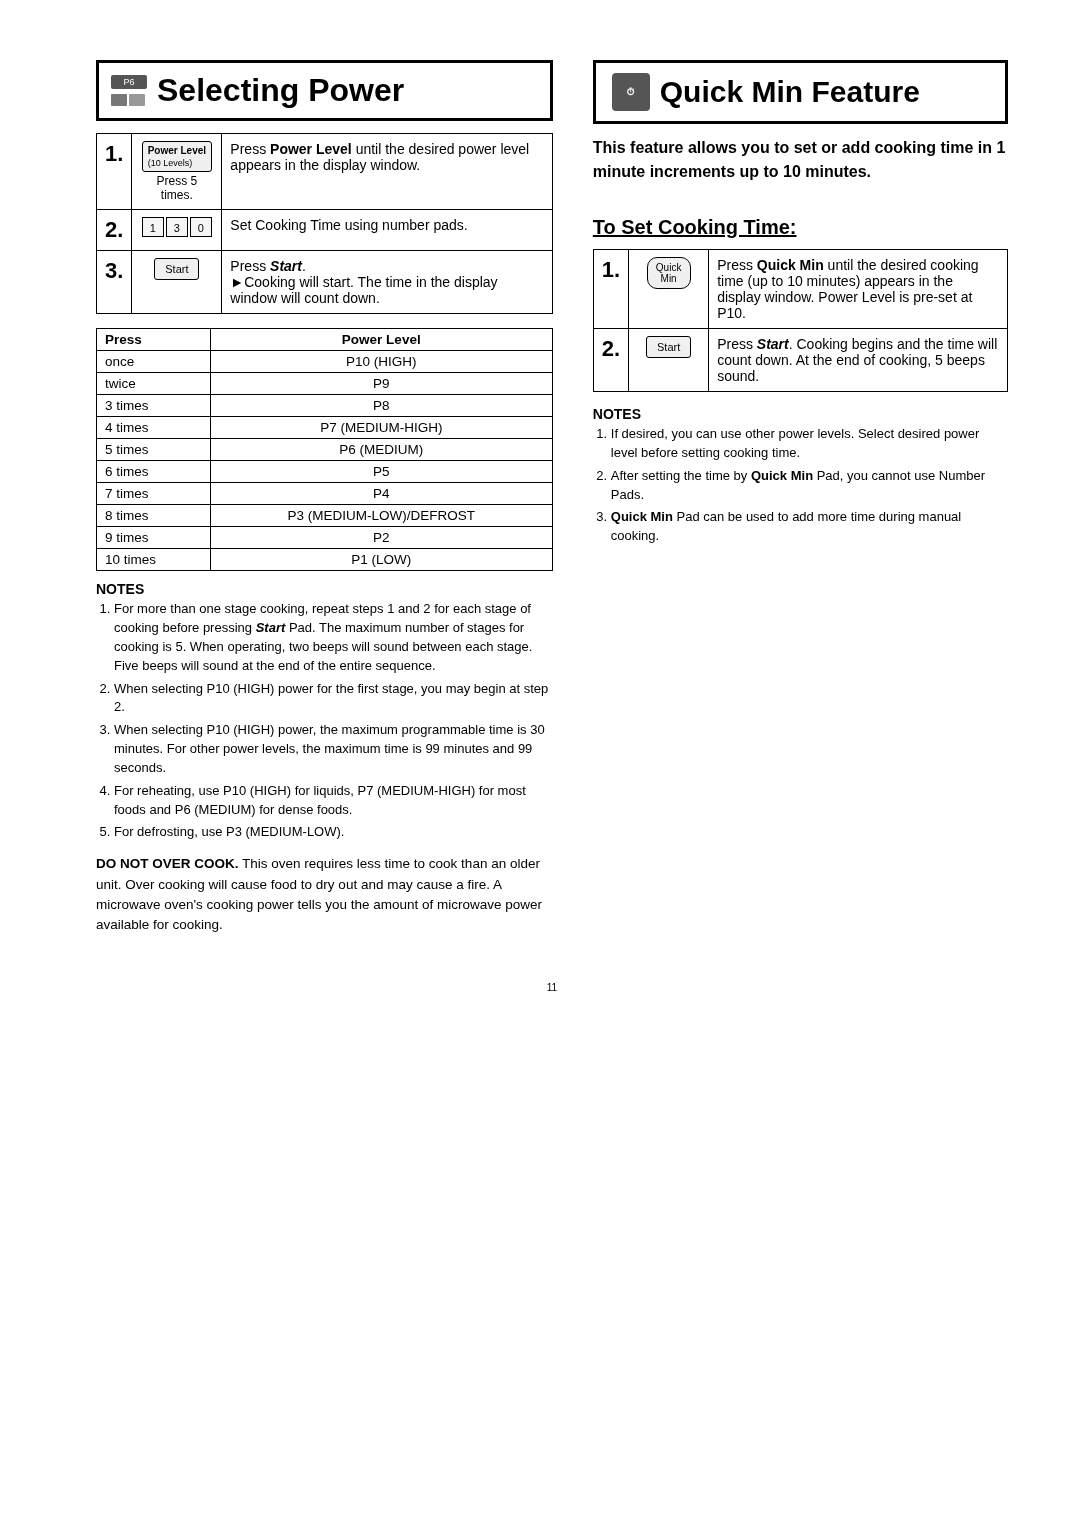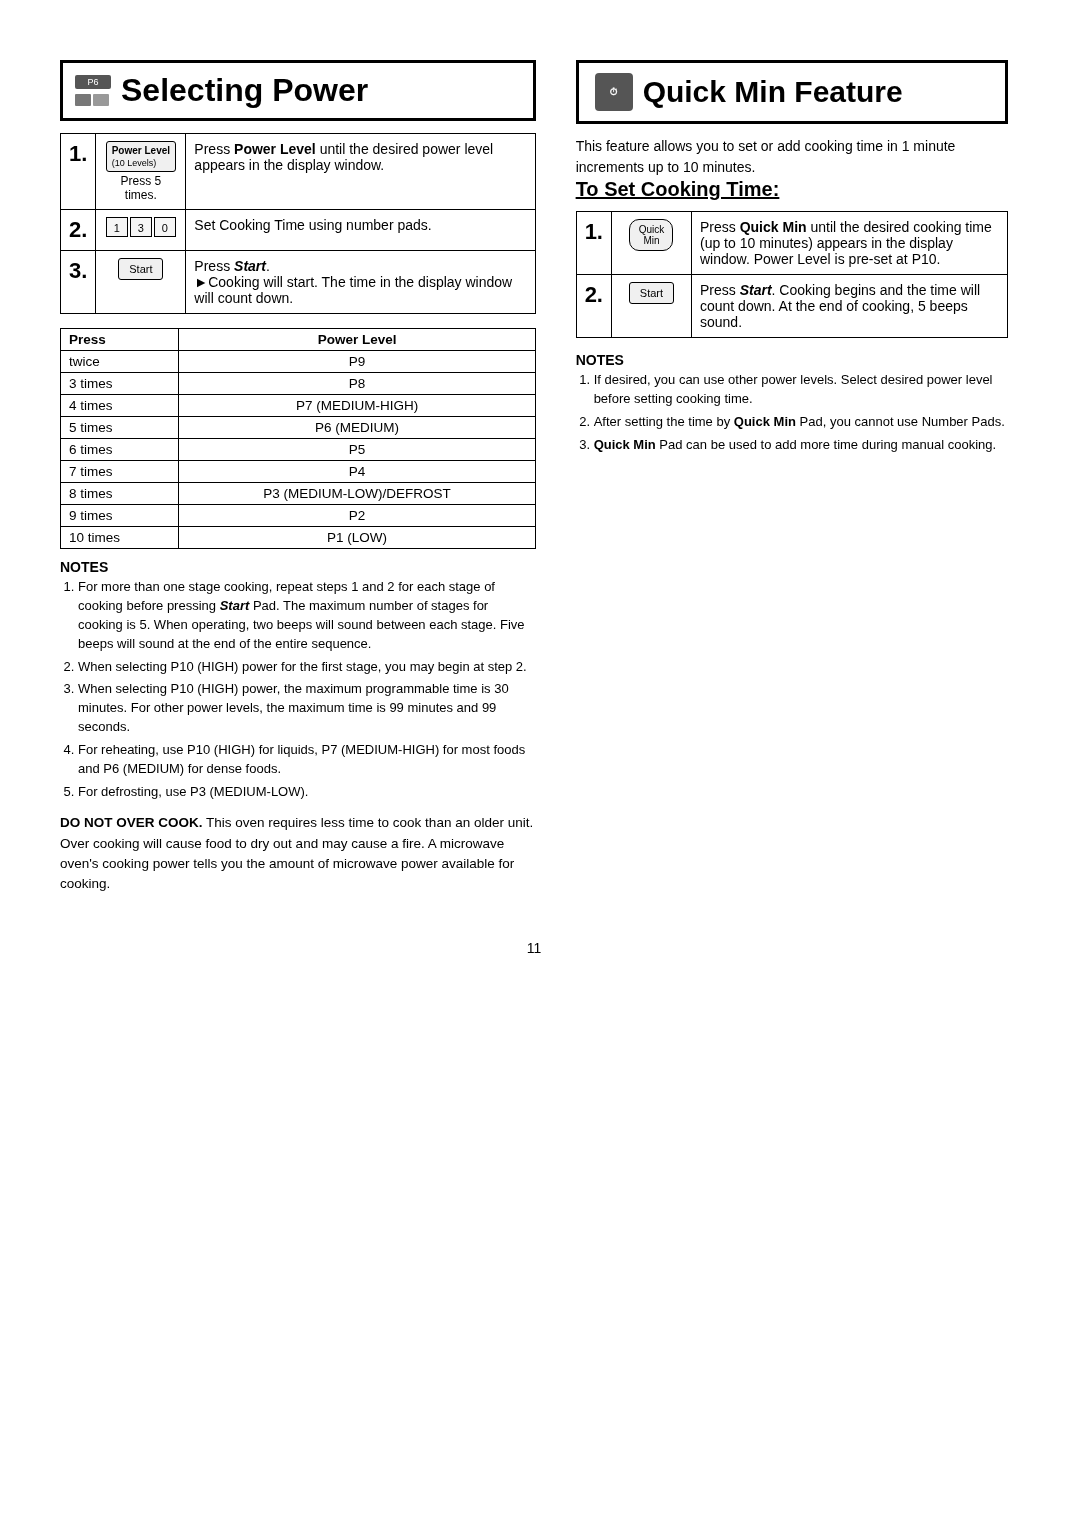--- a/index.html
+++ b/index.html
@@ -7,23 +7,24 @@
       width: 1080px;
       min-height: 1528px;
       background: #fff;
       font-family: Arial, Helvetica, sans-serif;
       font-size: 15px;
       color: #000;
     }
     .page {
       width: 1068px;
       min-height: 1528px;
-      padding: 60px 60px 60px 60px;
+      padding: 60px 60px 60px 96px;
       display: flex;
       flex-direction: column;
+      gap: 13px;
     }
     .columns {
       display: flex;
       gap: 40px;
       align-items: flex-start;
     }
     .left-col {
       flex: 1.1;
     }
     .right-col {
@@ -153,22 +154,22 @@
     .notes-section { font-size: 13px; margin-bottom: 12px; }
     .notes-section .notes-title { font-weight: bold; font-size: 14px; margin-bottom: 3px; }
     .notes-section ol { padding-left: 18px; }
     .notes-section ol li { margin-bottom: 4px; line-height: 1.45; }
 
     .donot-section { font-size: 13.5px; line-height: 1.5; margin-bottom: 10px; }
 
     
     .page-number {
       text-align: center;
-      font-size: 14px;
-      margin-top: 36px;
+      font-size: 10px;
+      margin-top: 24px;
     }
 
     
     .qm-title-box {
       border: 3px solid #000;
       padding: 10px 16px;
       margin-bottom: 12px;
       display: flex;
       align-items: center;
       gap: 10px;
@@ -184,23 +185,24 @@
       justify-content: center;
       color: #fff;
       font-size: 11px;
       font-weight: bold;
     }
     .qm-title-text {
       font-size: 30px;
       font-weight: bold;
     }
     .qm-intro {
-      font-size: 14px;
+      font-size: 16px;
       line-height: 1.5;
-      margin-bottom: 0;
+      margin-bottom: 32px;
+      font-weight: bold;
     }
     .to-set-title {
       font-size: 20px;
       font-weight: bold;
       margin-bottom: 10px;
       text-decoration: underline;
     }
     .qm-steps-table {
       width: 100%;
       border-collapse: collapse;
@@ -300,20 +302,24 @@
       </table>
 
       <table class="power-table">
         <thead>
           <tr>
             <td style="font-weight:bold;">Press</td>
             <td style="font-weight:bold;">Power Level</td>
           </tr>
         </thead>
         <tbody id="power-table-body">
+        <tr>
+              <td>once</td>
+              <td>P10 (HIGH)</td>
+            </tr>
             <tr>
               <td>twice</td>
               <td>P9</td>
             </tr>
             <tr>
               <td>3 times</td>
               <td>P8</td>
             </tr>
             <tr>
               <td>4 times</td>

